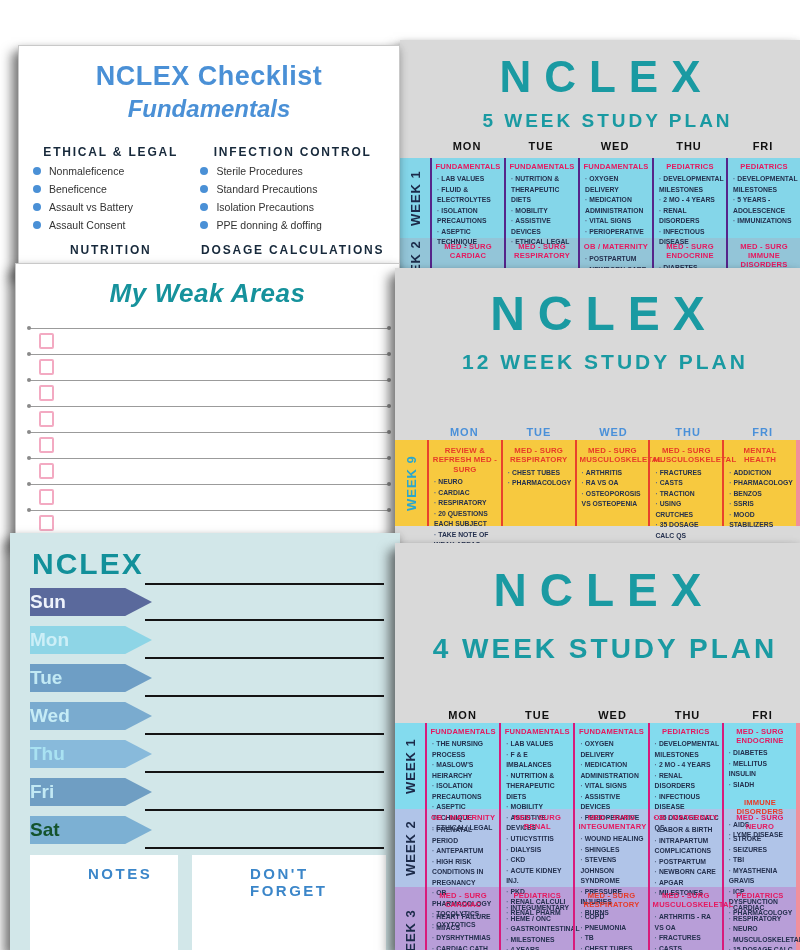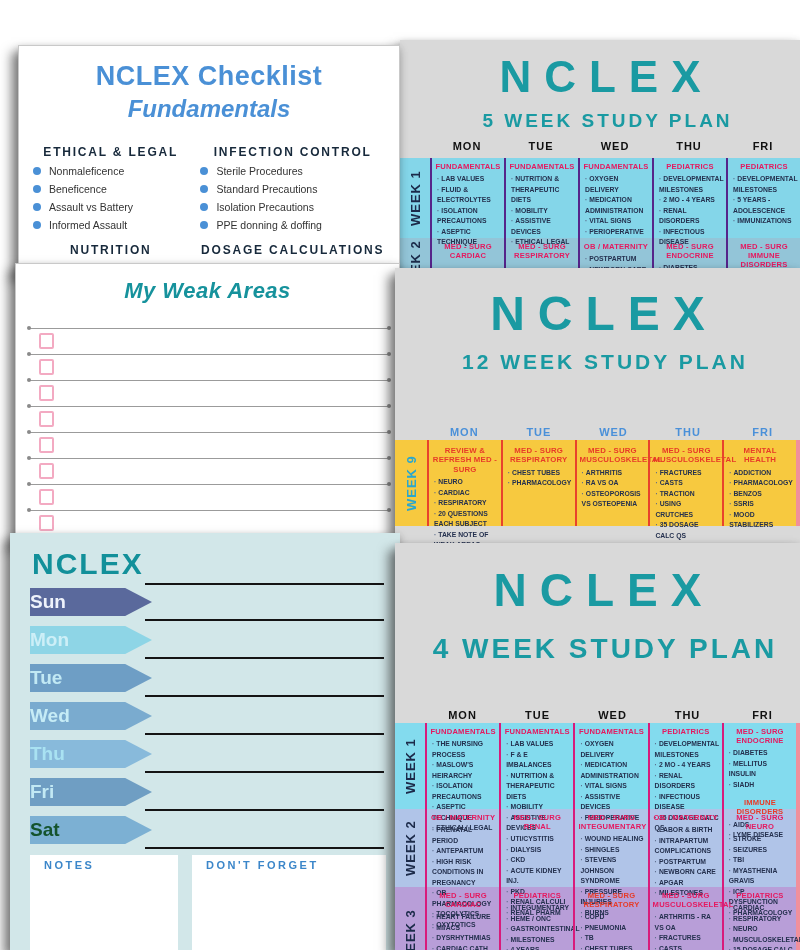--- a/index.html
+++ b/index.html
@@ -67,21 +67,21 @@
   .four .dayhead { margin-top:44px; color:#111; }
   .four .trow { border-right:4px solid #f0909c; }
   .four .trow .cell { border-left:2.5px solid #d81b7b; }
   .four .row1 { height:86px; background:#83dbee; margin-top:2px; }
   .four .row2 { height:78px; background:#b0c4e8; }
   .four .row3 { height:100px; background:#b89ed8; }
   .ch2 { margin-top:8px; }
 
   
   .weak { left:15px; top:263px; width:385px; height:282px; background:#ffffff; border:1px solid #c9c9c9; z-index:3; }
-  .wk-title { text-align:center; padding-top:14px; font-size:22px; font-weight:800; font-style:italic; color:#16929c; letter-spacing:.5px; }
+  .wk-title { text-align:center; padding-top:14px; font-size:26px; font-weight:800; font-style:italic; color:#16929c; letter-spacing:.5px; }
   .wrows { position:absolute; top:64px; left:13px; right:10px; }
   .wrow { position:relative; height:26px; border-top:1.6px solid #9b9b9b; }
   .wrow::before, .wrow::after { content:""; position:absolute; top:-3px; width:4px; height:4px; border-radius:50%; background:#8a8a8a; }
   .wrow::before { left:-2px; } .wrow::after { right:-2px; }
   .wbox { width:15px; height:16px; border:2.5px solid #f3aac2; border-radius:2px; margin:4px 0 0 10px; background:#fff; }
 
   
   .planner { left:10px; top:533px; width:390px; height:417px; background:#d2e7e9; z-index:5; }
   .pl-title { padding:14px 0 0 22px; font-size:30px; font-weight:800; color:#12909a; letter-spacing:2px; }
   .p-topline { position:absolute; left:135px; right:16px; top:50px; border-bottom:2.2px solid #141414; }
@@ -94,21 +94,21 @@
   .d0 { background:#5a699c; color:#eef2fb; }
   .d1 { background:#8ed5e6; color:#cdeff7; }
   .d2 { background:#6e9ec5; color:#c2e9f4; }
   .d3 { background:#7aabcf; color:#c6ecf6; }
   .d4 { background:#88badb; color:#a9e2f2; }
   .d5 { background:#6f9ec3; color:#c2e9f4; }
   .d6 { background:#7cb0d3; color:#14532d; }
   .notes-box { position:absolute; top:322px; bottom:-10px; background:#ffffff; }
   .nb1 { left:20px; width:148px; }
   .nb2 { left:182px; right:14px; }
-  .nb-h { padding:4px 0 0 14px; font-size:11px; font-weight:800; letter-spacing:2.5px; color:#3b86c9; }
+  .nb-h { padding:10px 0 0 14px; font-size:15px; font-weight:800; letter-spacing:2.5px; color:#3b86c9;margin-left:44px; }
 </style>
 </head>
 <body>
 
 <div class="canvas">
 
   <div class="page planpage five shadow">
     <div class="big-title">NCLEX</div>
     <div class="sub-title">5 WEEK STUDY PLAN</div>
     <div class="dayhead">
@@ -201,21 +201,21 @@
   <div class="page checklist shadow">
     <div class="cl-title">NCLEX Checklist</div>
     <div class="cl-sub">Fundamentals</div>
     <div class="cl-cols">
       <div class="cl-col1">
         <div class="cl-h">ETHICAL &amp; LEGAL</div>
         <div>
             <div class="check-item">Nonmaleficence</div>
             <div class="check-item">Beneficence</div>
             <div class="check-item">Assault vs Battery</div>
-            <div class="check-item">Informed Assault</div>
+            <div class="check-item">Assault Consent</div>
           </div>
         <div class="cl-h">NUTRITION</div>
         <div>
             <div class="check-item">Therapeutic Diets</div>
           </div>
       </div>
       <div class="cl-col2">
         <div class="cl-h">INFECTION CONTROL</div>
         <div>
             <div class="check-item">Sterile Procedures</div>

